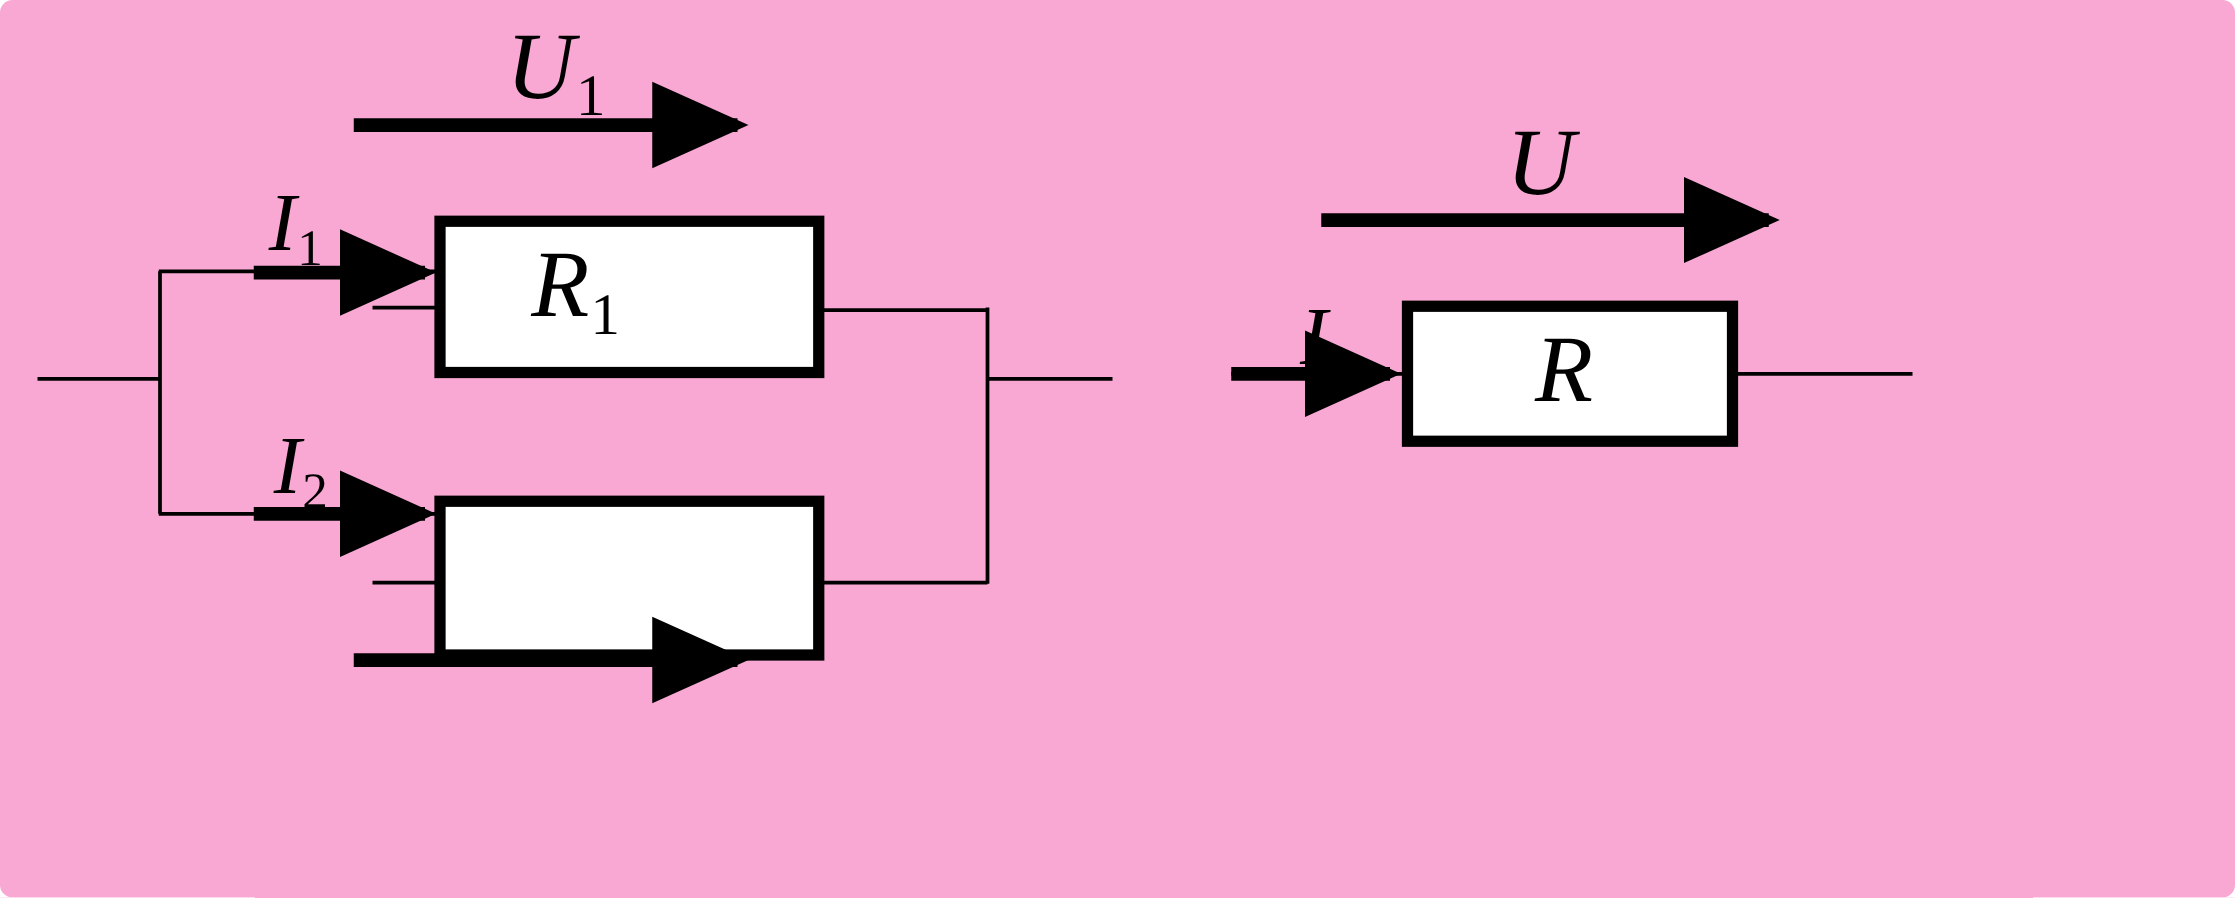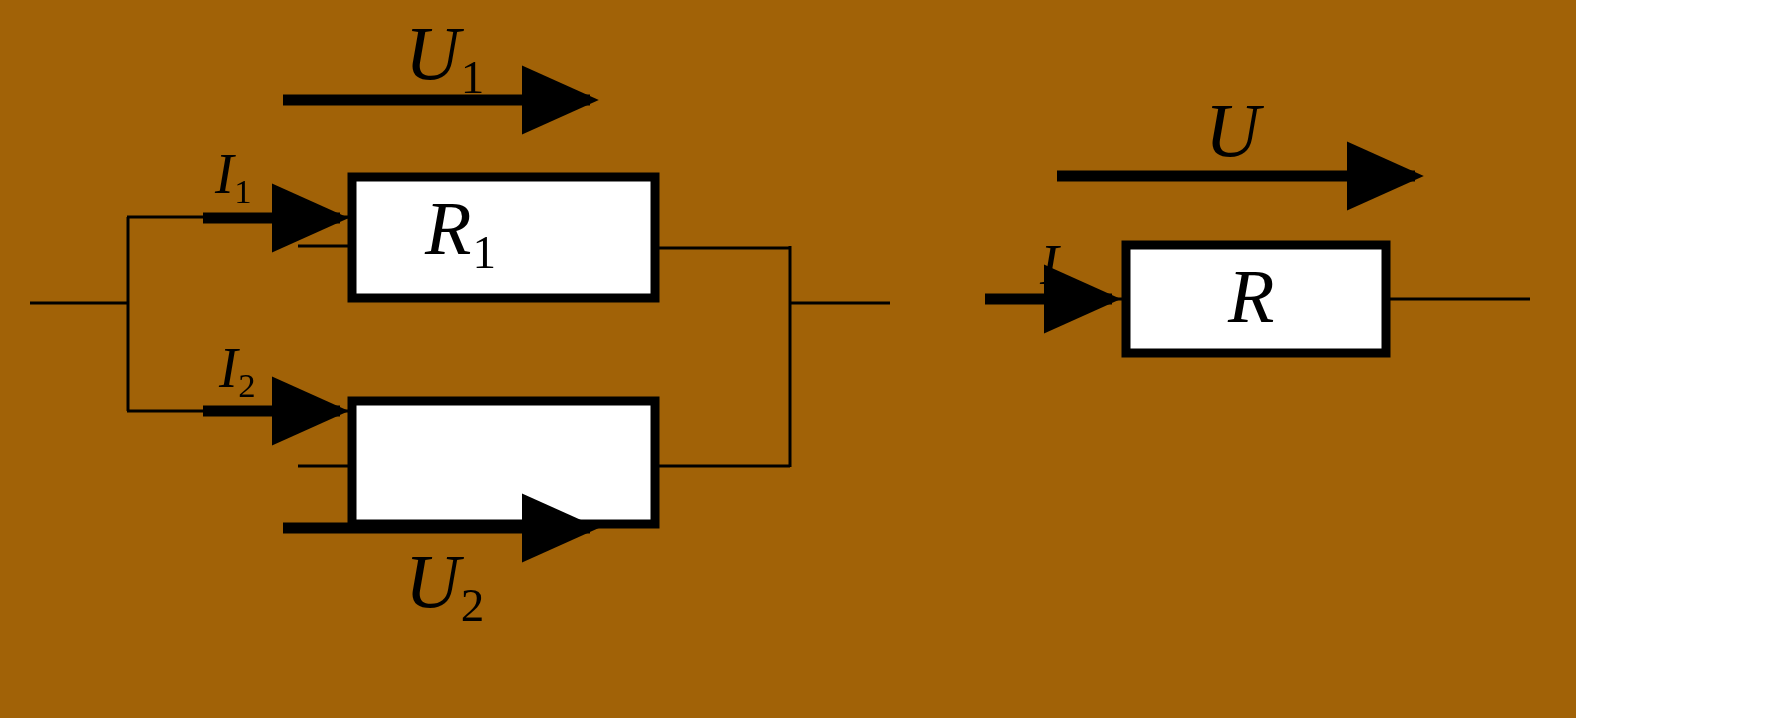--- a/index.html
+++ b/index.html
@@ -6,24 +6,25 @@
   html, body {
     margin: 0;
     padding: 0;
     background: #ffffff;
   }
   body {
     font-family: "Liberation Serif", serif;
   }
   #canvas {
     position: relative;
-    width: 1576px;
+    width: 1788px;
     height: 718px;
-    background: #a16207;
+    background: #f9a8d4;
     overflow: hidden;
+    border-radius: 10px;
   }
   #canvas svg {
     position: absolute;
     top: 0;
     left: 0;
     width: 1788px;
     height: 718px;
   }
   .lbl {
     position: absolute;
@@ -40,21 +41,21 @@
     vertical-align: baseline;
     position: relative;
     top: 0.30em;
     left: 0.02em;
     letter-spacing: 0;
   }
   .lbl-big {
     font-size: 76px;
   }
   .lbl-mid {
-    font-size: 56px;
+    font-size: 66px;
   }
 </style>
 </head>
 <body>
 
 <div id="canvas">
 
   <svg viewBox="0 0 1788 718" xmlns="http://www.w3.org/2000/svg">
     <defs>
       <marker id="arrowThick" markerWidth="7" markerHeight="7" refX="6.2" refY="3.5" orient="auto" markerUnits="strokeWidth">
@@ -109,21 +110,20 @@
 
   <div class="lbl lbl-big" style="left:405px; top:15px;"><span>U</span><span class="sub">1</span></div>
 
   <div class="lbl lbl-mid" style="left:215px; top:146px;"><span>I</span><span class="sub">1</span></div>
 
   <div class="lbl lbl-big" style="left:425px; top:190px;"><span>R</span><span class="sub">1</span></div>
 
   <div class="lbl lbl-mid" style="left:219px; top:340px;"><span>I</span><span class="sub">2</span></div>
 
 
-  <div class="lbl lbl-big" style="left:405px; top:543px;"><span>U</span><span class="sub">2</span></div>
 
   <div class="lbl lbl-big" style="left:1205px; top:92px;"><span>U</span></div>
 
   <div class="lbl lbl-mid" style="left:1040px; top:237px;"><span>I</span></div>
 
   <div class="lbl lbl-big" style="left:1228px; top:258px;"><span>R</span></div>
 
 </div>
 
 </body></html>

